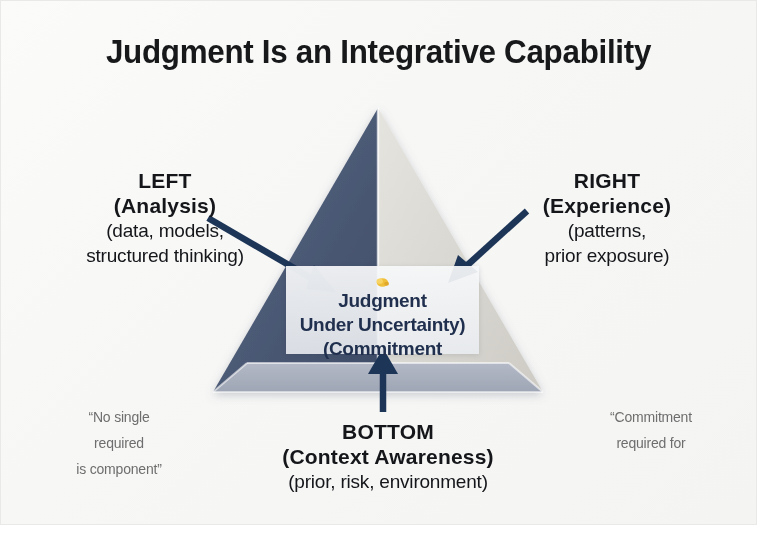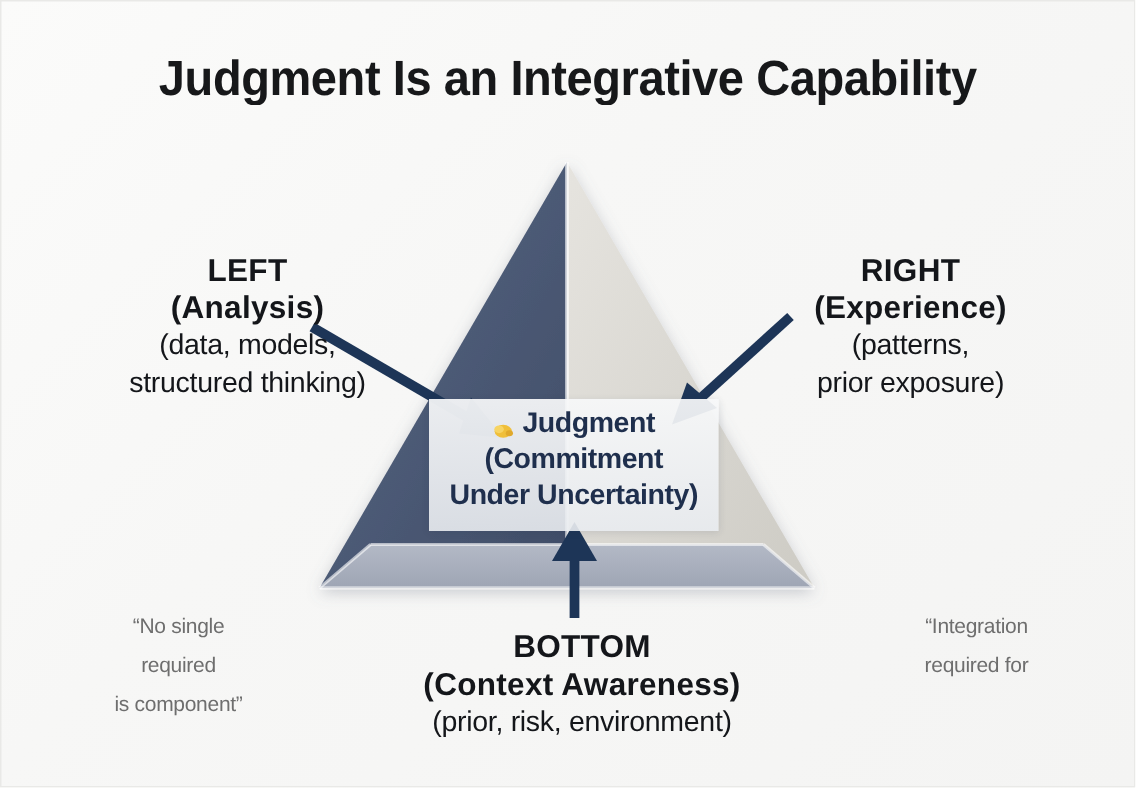--- a/index.html
+++ b/index.html
@@ -68,20 +68,21 @@
     padding-top: 5px;
     box-sizing: border-box;
   }
   .center-line {
     color: #1f2f4d;
     font-weight: bold;
     font-size: 19px;
     line-height: 24px;
     white-space: nowrap;
     letter-spacing: -0.3px;
+    flex-direction: column;
   }
   .center-line.l1 {
     display: flex;
     align-items: center;
     gap: 5px;
   }
   .bulb-icon {
     display: inline-block;
     width: 15px;
     height: 13px;
@@ -190,22 +191,22 @@
     <div class="center-line l1">
       <span class="bulb-icon">
         <svg viewBox="0 0 16 14" width="15" height="13">
           <ellipse cx="8" cy="7" rx="6.2" ry="4.6" fill="#f0bf3a"></ellipse>
           <ellipse cx="5" cy="5.6" rx="3.4" ry="2.8" fill="#f7d463"></ellipse>
           <ellipse cx="12.4" cy="8.4" rx="2.6" ry="2.2" fill="#e0a92c"></ellipse>
         </svg>
       </span>
       <span>Judgment</span>
     </div>
+    <div class="center-line">Under Uncertainty)</div>
     <div class="center-line">(Commitment</div>
-    <div class="center-line">Under Uncertainty)</div>
   </div>
 
   <div class="label-block" id="label-right">
     <div class="strong">RIGHT</div>
     <div class="strong">(Experience)</div>
     <div class="sub">(patterns,</div>
     <div class="sub">prior exposure)</div>
   </div>
 
   <div class="label-block" id="label-left">
@@ -221,17 +222,17 @@
     <div class="sub">(prior, risk, environment)</div>
   </div>
 
   <div class="quote" id="quote-left">
     <div>“No single</div>
     <div>required</div>
     <div>is component”</div>
   </div>
 
   <div class="quote" id="quote-right">
-    <div>“Integration</div>
+    <div>“Commitment</div>
     <div>required for</div>
   </div>
 
 </div>
 
 </body></html>

